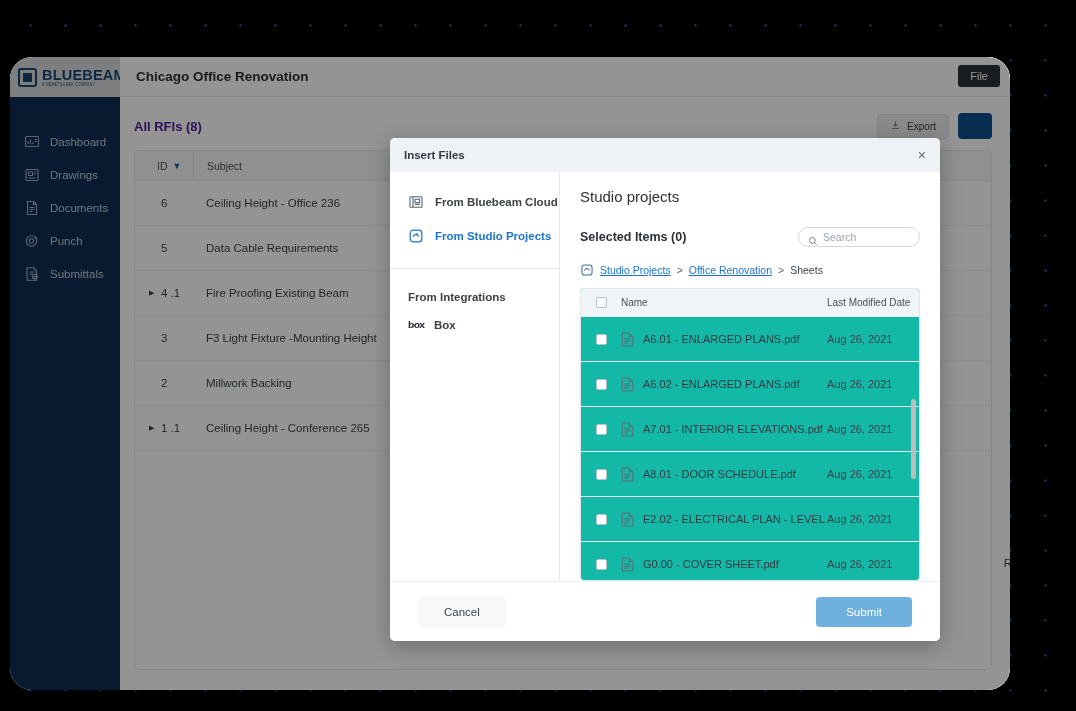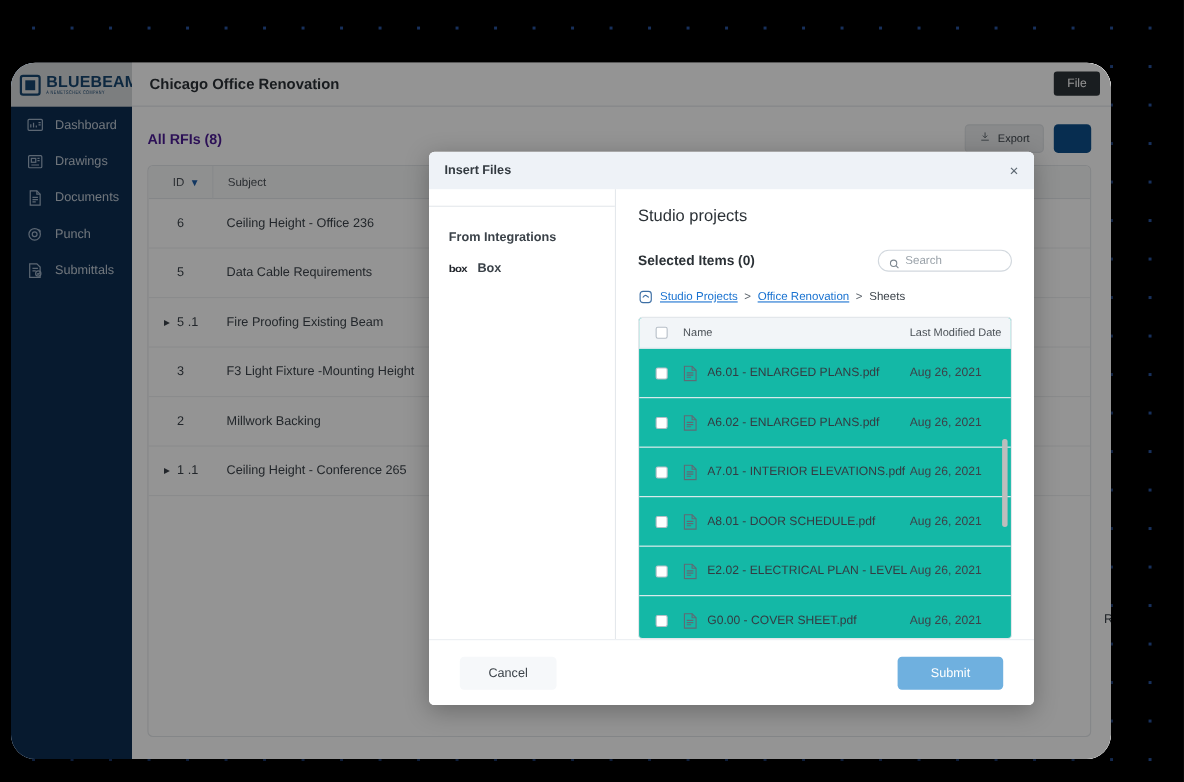--- a/index.html
+++ b/index.html
@@ -55,21 +55,21 @@
   .logo-text { line-height: 1; }
   .logo-word {
     font-size: 14.5px; font-weight: bold; color: #17456e;
     letter-spacing: .2px; display: block;
   }
   .logo-tag {
     font-size: 3.4px; color: #17456e; letter-spacing: .45px;
     display: block; margin-top: 1px; transform: scaleY(1.4);
     transform-origin: left top;
   }
-  .nav-list { padding-top: 0; }
+  .nav-list { padding-top: 28px; }
   .nav-item {
     display: flex; align-items: center; gap: 10px;
     height: 33px; padding-left: 14px;
     color: #c2ccd6; font-size: 11.5px;
     cursor: pointer;
   }
   .nav-item.active { background: #8b8f92; color: #0d2d52; font-weight: bold; }
   .nav-item.active .nav-ic { color: #14477a; }
   .nav-ic { width: 16px; height: 16px; flex: 0 0 auto; color: #9fb2c6; }
   .nav-ic svg { display: block; width: 16px; height: 16px; }
@@ -378,21 +378,21 @@
           <div class="rfi-row">
             <div class="rd-id">
               <span class="rd-tri"></span>
               <span>5</span>
             </div>
             <div class="rd-sub">Data Cable Requirements</div>
           </div>
           <div class="rfi-row">
             <div class="rd-id">
               <span class="rd-tri">▶</span>
-              <span>5 .1</span>
+              <span>4 .1</span>
             </div>
             <div class="rd-sub">Fire Proofing Existing Beam</div>
           </div>
           <div class="rfi-row">
             <div class="rd-id">
               <span class="rd-tri"></span>
               <span>3</span>
             </div>
             <div class="rd-sub">F3 Light Fixture -Mounting Height</div>
           </div>
@@ -421,20 +421,43 @@
 
   <div class="modal">
     <div class="modal-head">
       <span class="modal-title">Insert Files</span>
       <span class="modal-x">×</span>
     </div>
 
     <div class="modal-body">
 
       <div class="m-left">
+        <div class="src-list">
+          <div class="src-item">
+            <span class="src-ic">
+              <svg viewBox="0 0 16 16" fill="none" stroke="currentColor" stroke-width="1.1">
+                <rect x="2" y="2.8" width="12" height="10.4" rx="1"></rect>
+                <path d="M5 2.8v10.4"></path>
+                  <rect x="7" y="5.2" width="4.6" height="3.4"></rect>
+                <path d="M7 10.4h4.6"></path>
+              </svg>
+            </span>
+            <span>From Bluebeam Cloud</span>
+          </div>
+          <div class="src-item active">
+            <span class="src-ic">
+              <svg viewBox="0 0 16 16" fill="none" stroke="currentColor" stroke-width="1.2">
+                <path d="M2.2 5.2a3 3 0 0 1 3-3h5.6a3 3 0 0 1 3 3v5.6a3 3 0 0 1-3 3H5.2a3 3 0 0 1-3-3z"></path>
+                <path d="M5 8.6c1.2-2 2.4-2.6 3.4-2.2 1 .4 1.4 2 3 1.6"></path>
+                <path d="M9.6 5.6l-1.1.7.7 1.1"></path>
+              </svg>
+            </span>
+            <span>From Studio Projects</span>
+          </div>
+        </div>
 
         <div class="m-divider"></div>
 
         <div class="integ-head">From Integrations</div>
 
         <div class="integ-item">
           <span class="box-logo">box</span>
           <span>Box</span>
         </div>
       </div>

